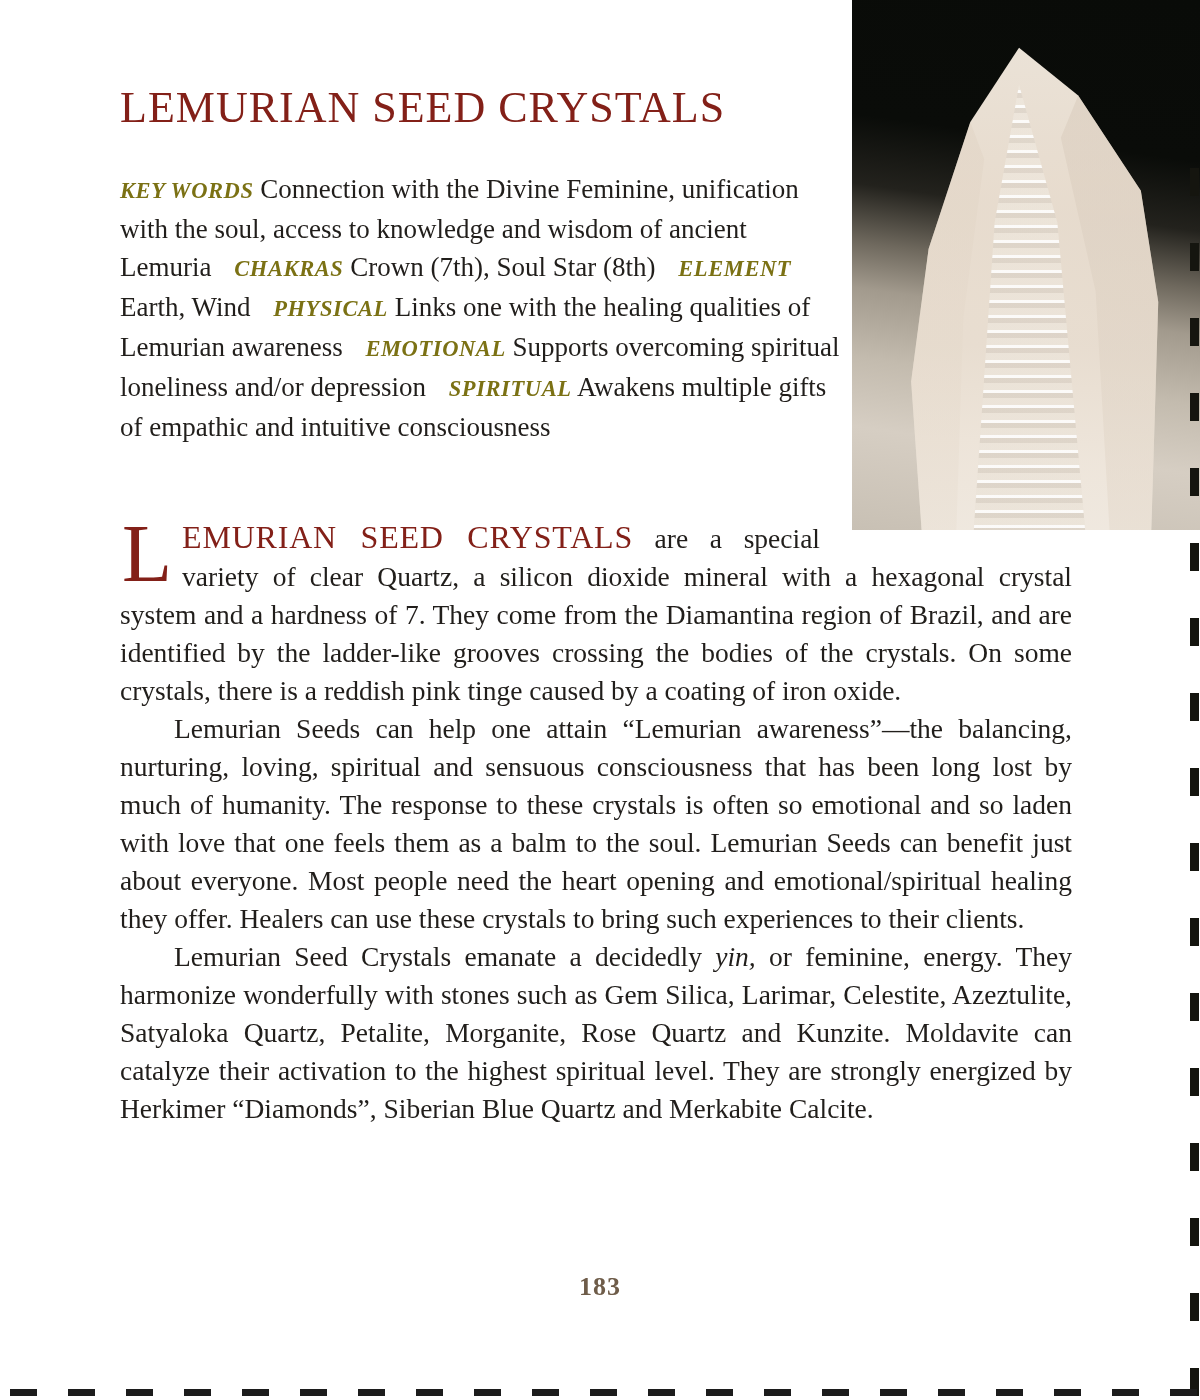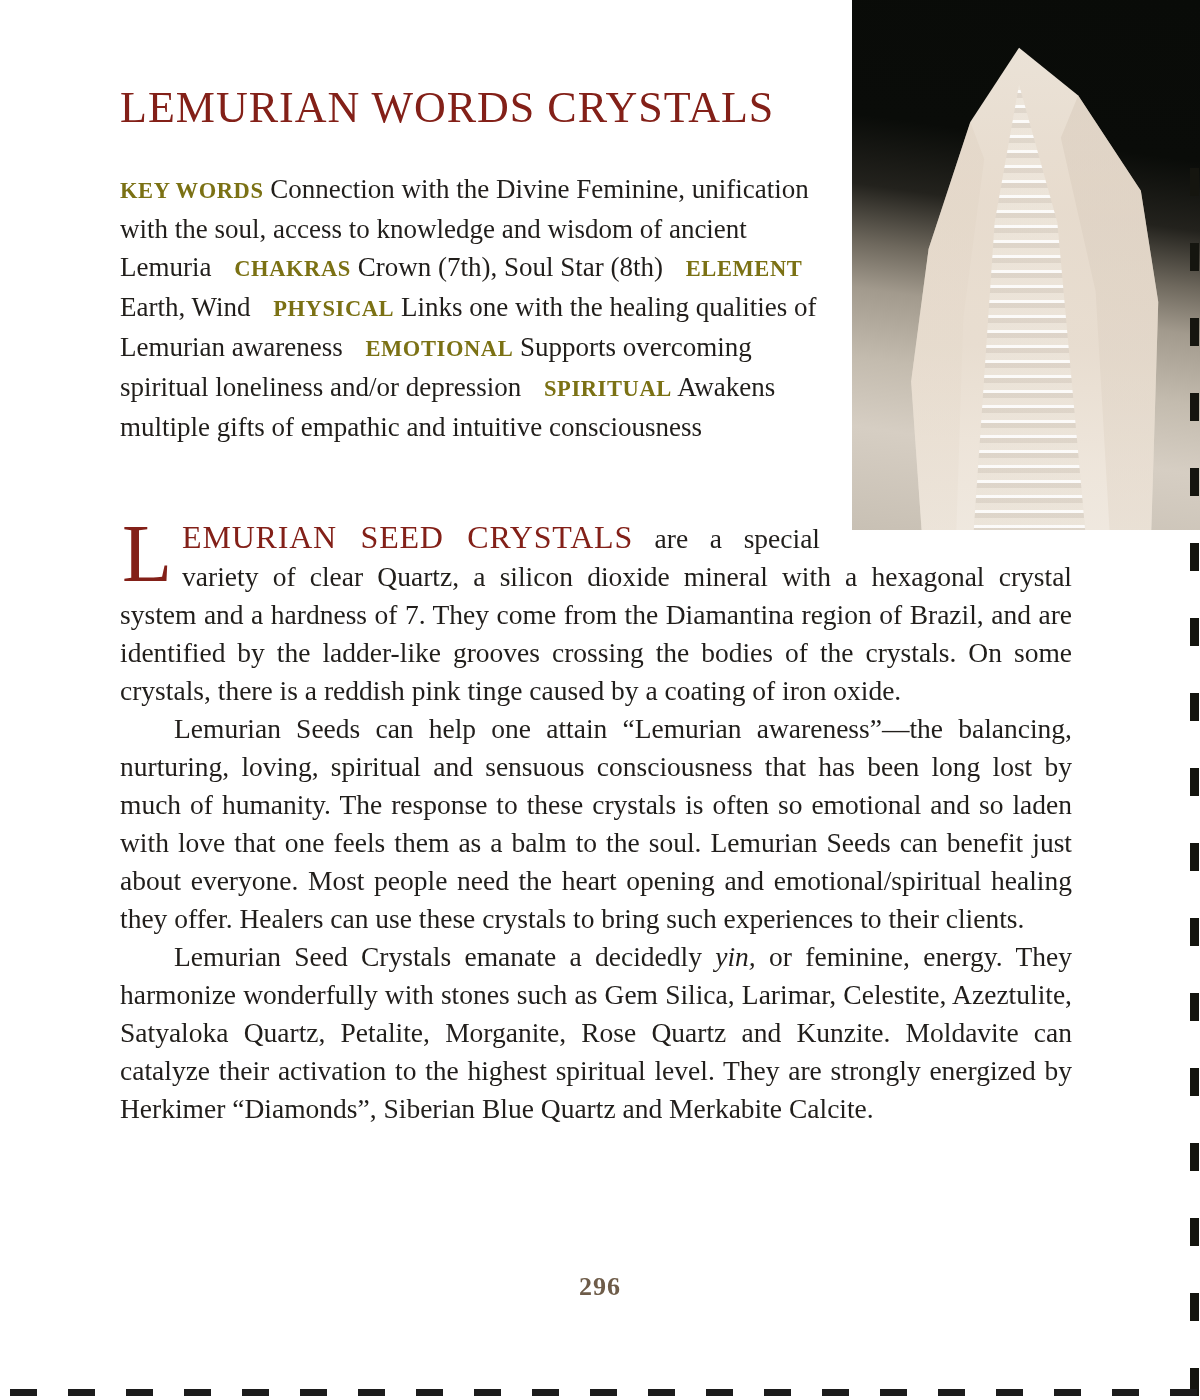--- a/index.html
+++ b/index.html
@@ -80,20 +80,21 @@
     line-height:38px;
     color:var(--ink);
     text-align:left;
   }
   .prop-label{
     font-weight:700;
     font-size:22.5px;
     letter-spacing:0.6px;
     color:var(--olive);
     margin-left:16px;
+    font-style:italic;
   }
   .prop-label:first-child{margin-left:0;}
   .body-text{
     position:absolute;
     left:120px; top:518px;
     width:952px;
     font-size:27.5px;
     line-height:38px;
     color:var(--ink);
     text-align:justify;
@@ -150,29 +151,29 @@
 
 <div class="page">
 
   <div class="photo">
     <div class="crystal-body"></div>
     <div class="crystal-shade"></div>
     <div class="crystal-shade-left"></div>
     <div class="crystal-face"></div>
   </div>
 
-  <h1 class="title">LEMURIAN WORDS CRYSTALS</h1>
+  <h1 class="title">LEMURIAN SEED CRYSTALS</h1>
 
   <p class="props" id="props"><span class="prop-label">KEY WORDS</span> <span>Connection with the Divine Feminine, unification with the soul, access to knowledge and wisdom of ancient Lemuria</span> <span class="prop-label">CHAKRAS</span> <span>Crown (7th), Soul Star (8th)</span> <span class="prop-label">ELEMENT</span> <span>Earth, Wind</span> <span class="prop-label">PHYSICAL</span> <span>Links one with the healing qualities of Lemurian awareness</span> <span class="prop-label">EMOTIONAL</span> <span>Supports overcoming spiritual loneliness and/or depression</span> <span class="prop-label">SPIRITUAL</span> <span>Awakens multiple gifts of empathic and intuitive consciousness</span> </p>
 
   <div class="body-text" id="bodytext">
     <div class="wrap-spacer"></div>
   <p class="body-para"><span class="dropcap">L</span><span class="lead-smallcaps">EMURIAN SEED CRYSTALS</span><span> are a special variety of clear Quartz, a silicon dioxide mineral with a hexagonal crystal system and a hardness of 7. They come from the Diamantina region of Brazil, and are identified by the ladder-like grooves crossing the bodies of the crystals. On some crystals, there is a reddish pink tinge caused by a coating of iron oxide.</span></p>
       <p class="body-para indent"><span>Lemurian Seeds can help one attain “Lemurian awareness”—the balancing, nurturing, loving, spiritual and sensuous consciousness that has been long lost by much of humanity. The response to these crystals is often so emotional and so laden with love that one feels them as a balm to the soul. Lemurian Seeds can benefit just about everyone. Most people need the heart opening and emotional/spiritual healing they offer. Healers can use these crystals to bring such experiences to their clients.</span></p>
       <p class="body-para indent"><span>Lemurian Seed Crystals emanate a decidedly </span><em>yin,</em><span> or feminine, energy. They harmonize wonderfully with stones such as Gem Silica, Larimar, Celestite, Azeztulite, Satyaloka Quartz, Petalite, Morganite, Rose Quartz and Kunzite. Moldavite can catalyze their activation to the highest spiritual level. They are strongly energized by Herkimer “Diamonds”, Siberian Blue Quartz and Merkabite Calcite.</span></p>
     </div>
 
-  <div class="page-number">296</div>
+  <div class="page-number">183</div>
 
   <div class="edge-marks-right"></div>
   <div class="edge-marks-bottom"></div>
 
 </div>
 
 </body></html>

